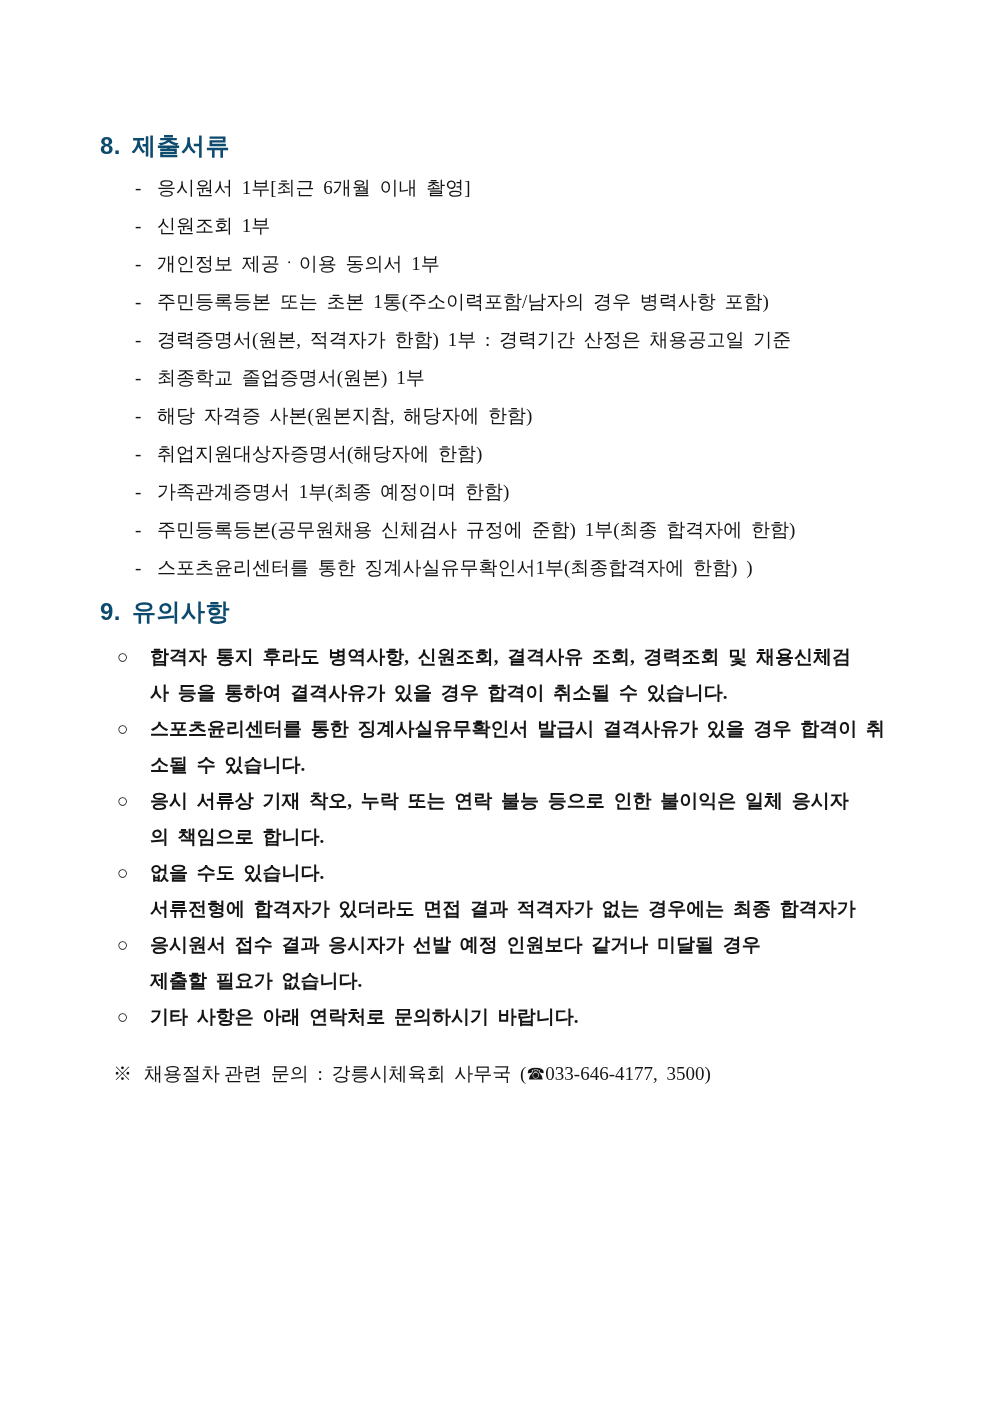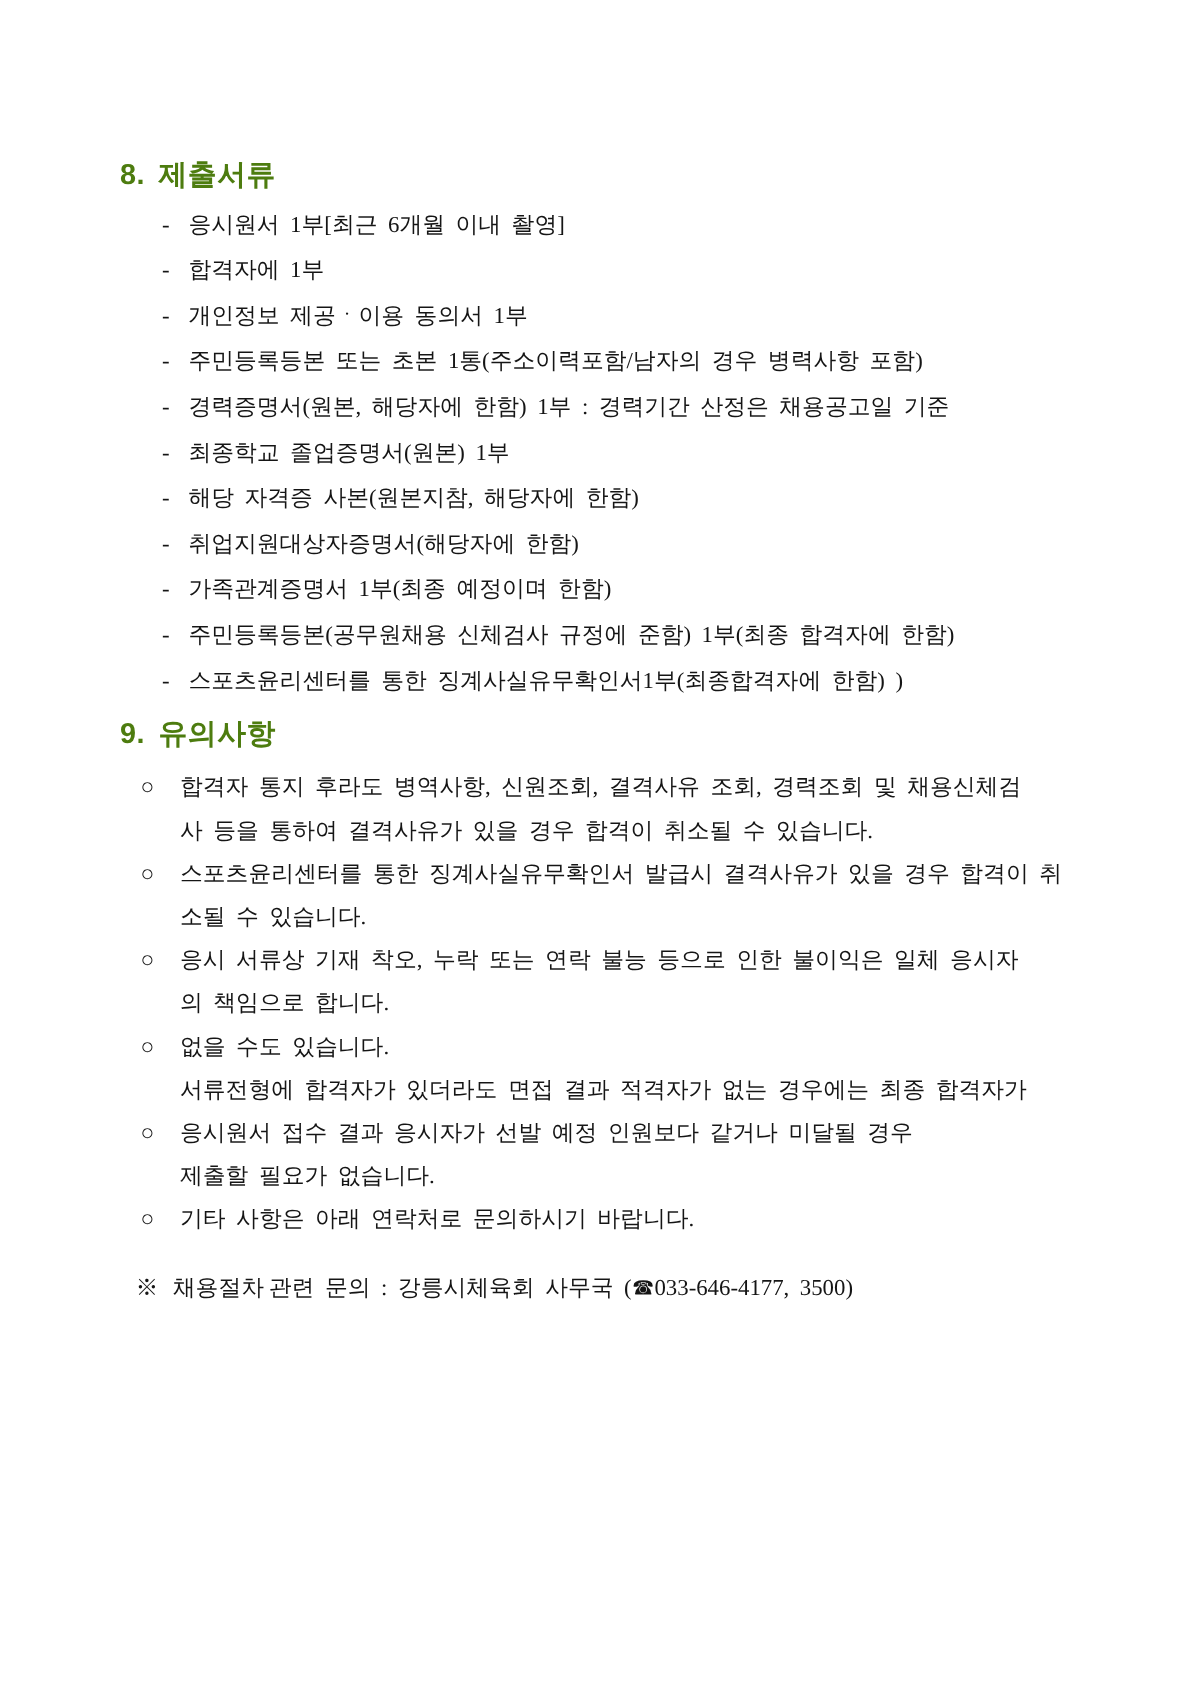--- a/index.html
+++ b/index.html
@@ -18,21 +18,21 @@
     overflow: hidden;
     box-sizing: border-box;
     padding: 130px 70px 0 100px;
   }
   .sec-heading {
     margin: 0;
     font-family: "Liberation Sans", "DejaVu Sans", sans-serif;
     font-weight: bold;
     font-size: 24px;
     line-height: 32px;
-    color: #4d7c0f;
+    color: #0c4a6e;
     letter-spacing: 0.5px;
   }
   .sec-heading .sec-num {
     display: inline-block;
     margin-right: 11px;
   }
   .doc-list {
     margin: 7px 0 0 35px;
   }
   .doc-row {
@@ -59,20 +59,21 @@
     align-items: flex-start;
   }
   .notice-item .circle {
     width: 33px;
     flex: 0 0 33px;
     line-height: 36px;
     font-size: 19px;
   }
   .notice-lines {
     flex: 1 1 auto;
+    font-weight: bold;
   }
   .notice-line {
     line-height: 36px;
     white-space: nowrap;
     word-spacing: 4px;
   }
   .footer-note {
     margin: 24px 0 0 13px;
     line-height: 30px;
     white-space: nowrap;
@@ -95,33 +96,33 @@
     <h2 class="sec-heading">
       <span class="sec-num">8.</span><span>제출서류</span>
     </h2>
     <div class="doc-list">
       <div class="doc-row">
         <span class="dash">-</span>
         <span class="doc-text">응시원서 1부[최근 6개월 이내 촬영]</span>
       </div>
       <div class="doc-row">
         <span class="dash">-</span>
-        <span class="doc-text">합격자에 1부</span>
+        <span class="doc-text">신원조회 1부</span>
       </div>
       <div class="doc-row">
         <span class="dash">-</span>
         <span class="doc-text">개인정보 제공ㆍ이용 동의서 1부</span>
       </div>
       <div class="doc-row">
         <span class="dash">-</span>
         <span class="doc-text">주민등록등본 또는 초본 1통(주소이력포함/남자의 경우 병력사항 포함)</span>
       </div>
       <div class="doc-row">
         <span class="dash">-</span>
-        <span class="doc-text">경력증명서(원본, 해당자에 한함) 1부 : 경력기간 산정은 채용공고일 기준</span>
+        <span class="doc-text">경력증명서(원본, 적격자가 한함) 1부 : 경력기간 산정은 채용공고일 기준</span>
       </div>
       <div class="doc-row">
         <span class="dash">-</span>
         <span class="doc-text">최종학교 졸업증명서(원본) 1부</span>
       </div>
       <div class="doc-row">
         <span class="dash">-</span>
         <span class="doc-text">해당 자격증 사본(원본지참, 해당자에 한함)</span>
       </div>
       <div class="doc-row">

